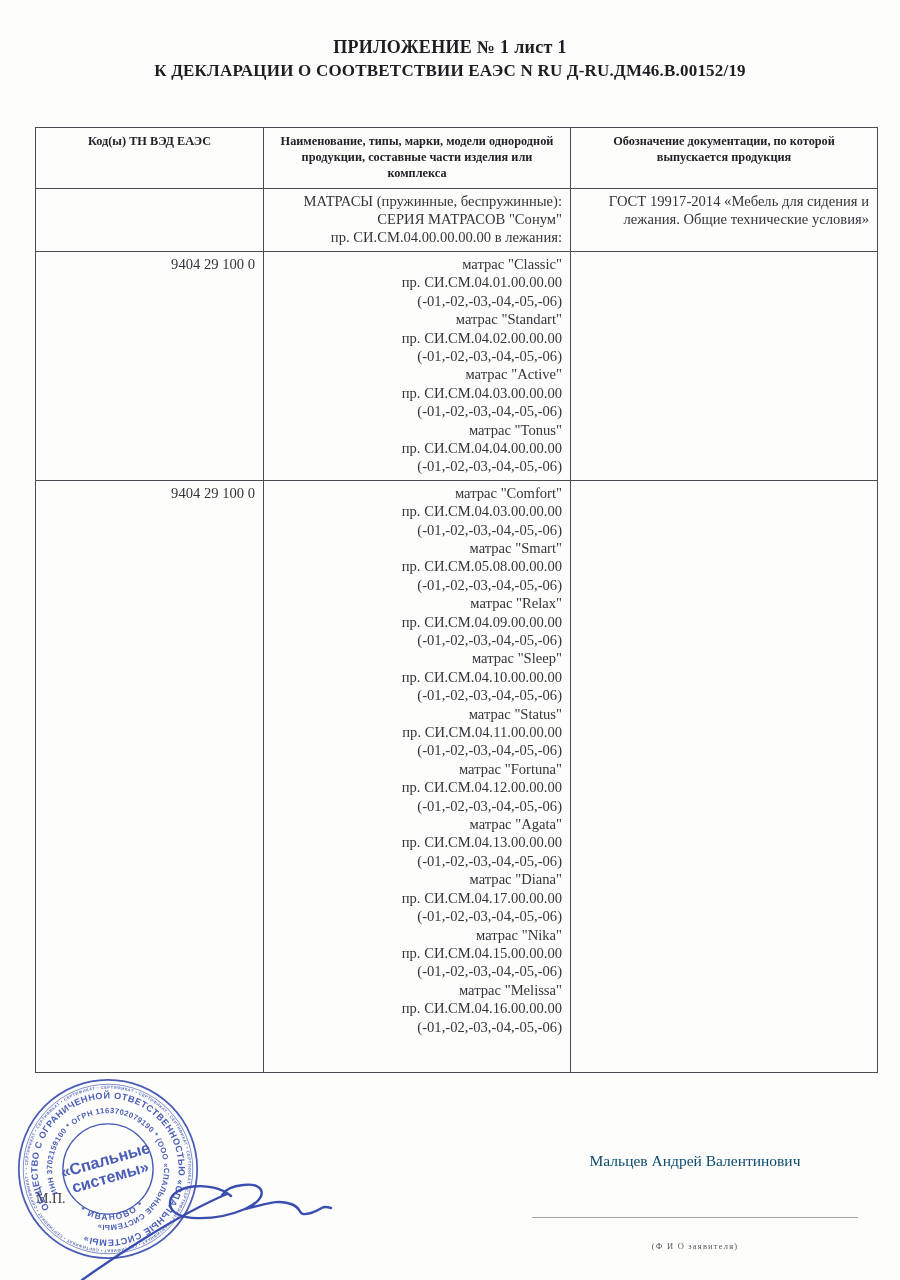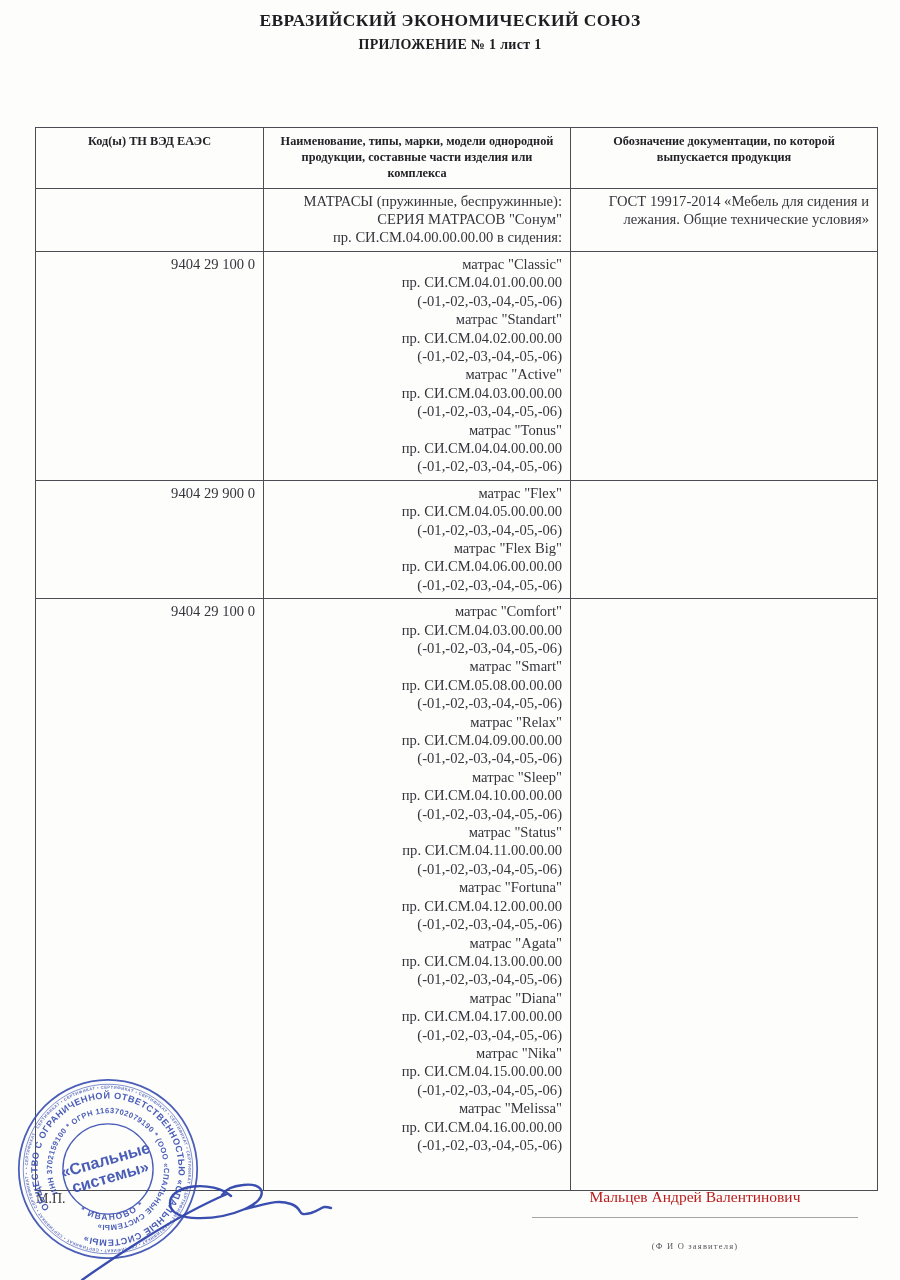--- a/index.html
+++ b/index.html
@@ -12,21 +12,21 @@
     overflow:hidden;
   }
   .page { position:absolute; inset:0; background:#fdfdfc; }
 
   
   .title1, .title2, .title3, .subtitle {
     position:absolute; left:0; width:100%; text-align:center;
     color:#1d1d22;
   }
   .title1 { top:10px;  font-size:17.5px; font-weight:bold; letter-spacing:0.4px; }
-  .title2 { top:37px;  font-size:14px; font-weight:bold; letter-spacing:0.3px; }
+  .title2 { top:37px;  font-size:18px; font-weight:bold; letter-spacing:0.3px; }
   .title3 { top:61px;  font-size:17px;   font-weight:bold; letter-spacing:0.2px; }
   .subtitle { top:102px; font-size:14.5px; font-weight:normal; color:#2f2f36; }
 
   
   table.products {
     position:absolute; left:35px; top:127px; width:842px;
     border-collapse:collapse; table-layout:fixed;
   }
   .products th, .products td {
     border:1px solid #4c4c52;
@@ -44,22 +44,22 @@
   .products td.code { padding-left:7px; }
   .products td div { white-space:nowrap; }
   .products tbody tr:last-child td { padding-bottom:36px; }
 
   
   .mp {
     position:absolute; left:36px; top:1191px;
     font-size:14px; color:#3a3a41; z-index:1;
   }
   .sig-name {
-    position:absolute; left:530px; top:1188px; width:330px;
-    text-align:center; font-size:15.5px; color:#b91c1c;
+    position:absolute; left:530px; top:1152px; width:330px;
+    text-align:center; font-size:15.5px; color:#0c4a6e;
   }
   .sig-line {
     position:absolute; left:532px; top:1217px; width:326px;
     border-top:1px solid #a6a6a6; height:0;
   }
   .sig-caption {
     position:absolute; left:532px; top:1221px; width:326px;
     text-align:center; font-size:8.5px; letter-spacing:0.14em; color:#56565c;margin-top:20px;
   }
 
@@ -86,75 +86,63 @@
   .signature path {
     fill:none; stroke:#2f44ac; stroke-width:2.4;
     stroke-linecap:round; stroke-linejoin:round; opacity:0.95;
   }
 </style>
 </head>
 <body>
 
 <div class="page">
 
-  <div class="title1">ЕВРАЗИЙСКИЙ ЭКОНОМИЧЕСКИЙ СОЮЗ</div>
   <div class="title2">ПРИЛОЖЕНИЕ № 1 лист 1</div>
+  <div class="title3">К ДЕКЛАРАЦИИ О СООТВЕТСТВИИ ЕАЭС N RU Д-RU.ДМ46.В.00152/19</div>
 
   <table class="products">
     <colgroup>
       <col style="width:228px">
       <col style="width:307px">
       <col style="width:307px">
     </colgroup>
     <thead>
       <tr>
         <th>Код(ы) ТН ВЭД ЕАЭС</th>
         <th>Наименование, типы, марки, модели однородной продукции, составные части изделия или комплекса</th>
         <th>Обозначение документации, по которой выпускается продукция</th>
       </tr>
     </thead>
     <tbody>
         <tr>
           <td class="code"></td>
           <td class="name">
             <div>МАТРАСЫ (пружинные, беспружинные):</div>
             <div>СЕРИЯ МАТРАСОВ "Сонум"</div>
-            <div>пр. СИ.СМ.04.00.00.00.00 в сидения:</div>
+            <div>пр. СИ.СМ.04.00.00.00.00 в лежания:</div>
           </td>
           <td class="doc">
             <div>ГОСТ 19917-2014 «Мебель для сидения и</div>
             <div>лежания. Общие технические условия»</div>
           </td>
         </tr>
         <tr>
           <td class="code">9404 29 100 0</td>
           <td class="name">
             <div>матрас "Classic"</div>
             <div>пр. СИ.СМ.04.01.00.00.00</div>
             <div>(-01,-02,-03,-04,-05,-06)</div>
             <div>матрас "Standart"</div>
             <div>пр. СИ.СМ.04.02.00.00.00</div>
             <div>(-01,-02,-03,-04,-05,-06)</div>
             <div>матрас "Active"</div>
             <div>пр. СИ.СМ.04.03.00.00.00</div>
             <div>(-01,-02,-03,-04,-05,-06)</div>
             <div>матрас "Tonus"</div>
             <div>пр. СИ.СМ.04.04.00.00.00</div>
-            <div>(-01,-02,-03,-04,-05,-06)</div>
-          </td>
-          <td class="doc"></td>
-        </tr>
-        <tr>
-          <td class="code">9404 29 900 0</td>
-          <td class="name">
-            <div>матрас "Flex"</div>
-            <div>пр. СИ.СМ.04.05.00.00.00</div>
-            <div>(-01,-02,-03,-04,-05,-06)</div>
-            <div>матрас "Flex Big"</div>
-            <div>пр. СИ.СМ.04.06.00.00.00</div>
             <div>(-01,-02,-03,-04,-05,-06)</div>
           </td>
           <td class="doc"></td>
         </tr>
         <tr>
           <td class="code">9404 29 100 0</td>
           <td class="name">
             <div>матрас "Comfort"</div>
             <div>пр. СИ.СМ.04.03.00.00.00</div>
             <div>(-01,-02,-03,-04,-05,-06)</div>

